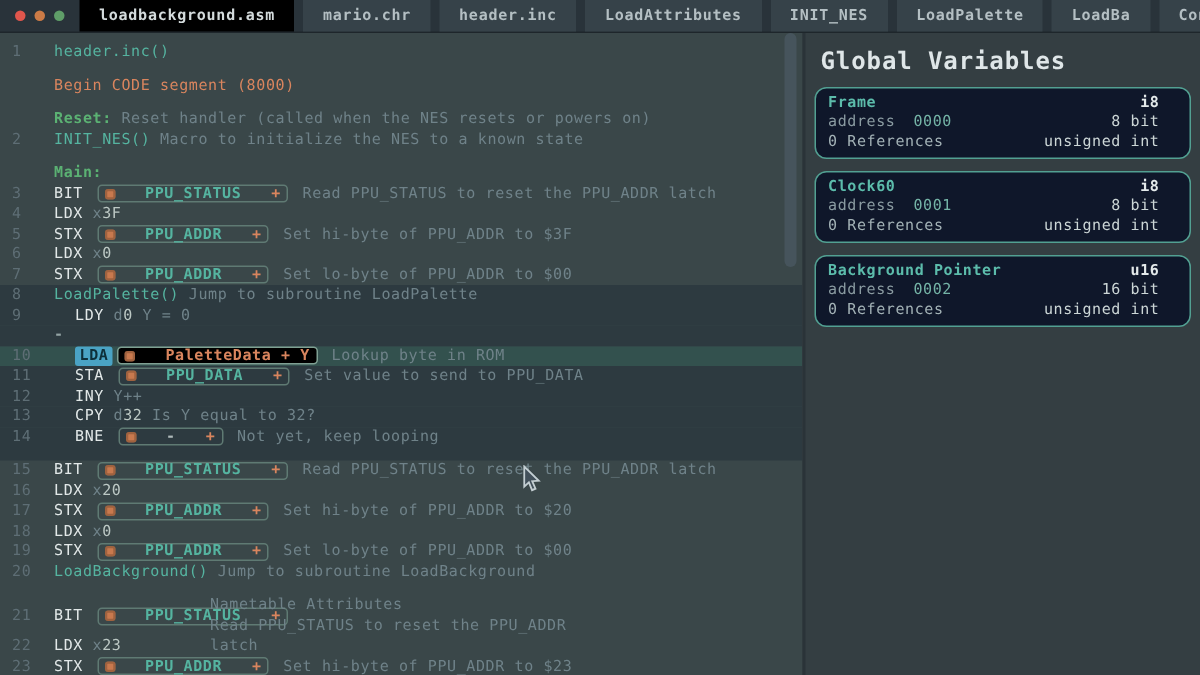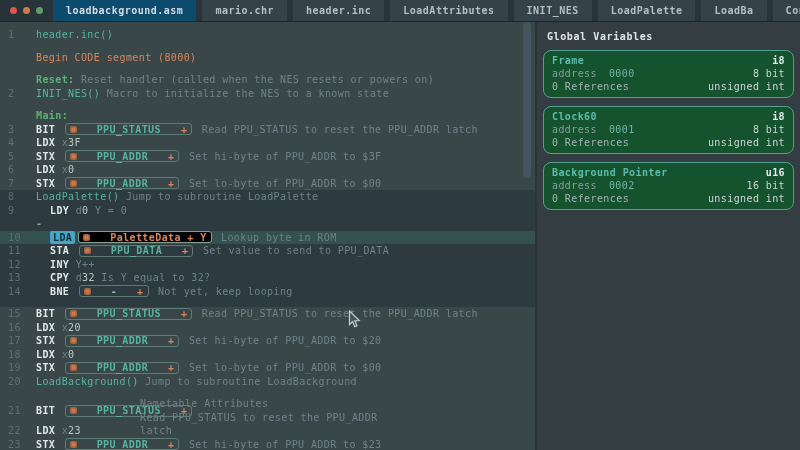--- a/index.html
+++ b/index.html
@@ -8,33 +8,33 @@
   #app { position:relative; width:800px; height:450px; }
 
   
   #titlebar { position:absolute; left:0; top:0; width:800px; height:22px;
               background:#29333a; display:flex; align-items:stretch; border-bottom:1px solid #1e262b; }
   #lights { display:flex; align-items:center; gap:6px; padding:0 10px 0 10px; }
   .light { width:7px; height:7px; border-radius:50%; }
   #tabs { display:flex; align-items:stretch; gap:6px; }
   .tab { display:flex; align-items:center; padding:0 13px; font-size:10px; font-weight:700;
          letter-spacing:.5px; color:#b4bfc3; background:#364249; white-space:nowrap; cursor:default; }
-  .tab.active   { background:#0c4a6e; color:#d4dbdc; }
+  .tab.active   { background:#000000; color:#d4dbdc; }
 
   
   #editor { position:absolute; left:0; top:22px; width:535px; height:428px;
             background:#3a4749; overflow:hidden; padding-top:6px; }
   .row { position:relative; display:flex; align-items:center; height:13.5px;
          font-size:10px; letter-spacing:.4px; line-height:13px; }
   .row.dark { background:#2d3a40; }
   .row.hl   { background:#33514e; }
   .gutter { flex:0 0 36px; padding-left:8px; color:#5e6e75; }
   .code { display:flex; align-items:center; white-space:pre; }
   .code.ind { margin-left:14px; }
-  .tk-mn      { color:#e2e8e8; font-weight:700;text-align:right; }
+  .tk-mn      { color:#e2e8e8; font-weight:400;text-align:right; }
   .tk-mnsel   { background:#4aa3c4; color:#0d2f3a; font-weight:700; padding:0 3px; border-radius:2px; }
   .tk-call    { color:#55b4a0; font-weight:400; }
   .tk-label   { color:#5bb173; font-weight:700; }
   .tk-heading { color:#d9855e; font-weight:400; }
   .tk-comment { color:#6f8289; }
   .tk-pre     { color:#6f8289; }
   .tk-val     { color:#bcc8c4; }
   .tk-dash    { color:#93a3a4; font-weight:700; }
   .chip { display:inline-flex; align-items:center; gap:20px; border:1px solid #5f7a73;
           border-radius:3px; padding:0 4px; height:12px; margin:0 3px; }
@@ -49,24 +49,24 @@
   .cmt-col div { height:13.5px; line-height:13.5px; }
   .cmt-one { position:absolute; left:140px; color:#6f8289; white-space:pre; }
 
   
   #scrollthumb { position:absolute; left:523px; top:22px; width:8px; height:156px;
                  background:#46545c; border-radius:4px; }
 
   
   #panel { position:absolute; left:535px; top:22px; width:265px; height:428px;
            background:#343e42; border-left:2px solid #2a3338; padding:6px 6px 0 6px; }
-  .panel-title { font-size:10px; font-weight:700; letter-spacing:.6px; color:#dfe6e8;
+  .panel-title { font-size:16px; font-weight:700; letter-spacing:.6px; color:#dfe6e8;
                  padding:3px 4px 8px 4px; }
-  .card { border:1px solid #52a092; border-radius:8px; background:#14532d;
-          padding:3px 8px 4px 8px; margin-bottom:8px; font-size:10px; letter-spacing:.4px; }
+  .card { border:1px solid #52a092; border-radius:8px; background:#0f172a;
+          padding:3px 20px 4px 8px; margin-bottom:8px; font-size:10px; letter-spacing:.4px; }
   .card .crow { display:flex; justify-content:space-between; align-items:center; height:13px; }
   .c-name { color:#5cbcab; font-weight:700; }
   .c-type { color:#e3e9ea; font-weight:700; }
   .c-addr-label { color:#8a9ba1; }
   .c-addr-val { color:#74b3a6; margin-left:12px; }
   .c-bits { color:#ccd6d6; }
   .c-refs { color:#a3b2b6; }
   .c-sign { color:#ccd6d6; }
 
   

